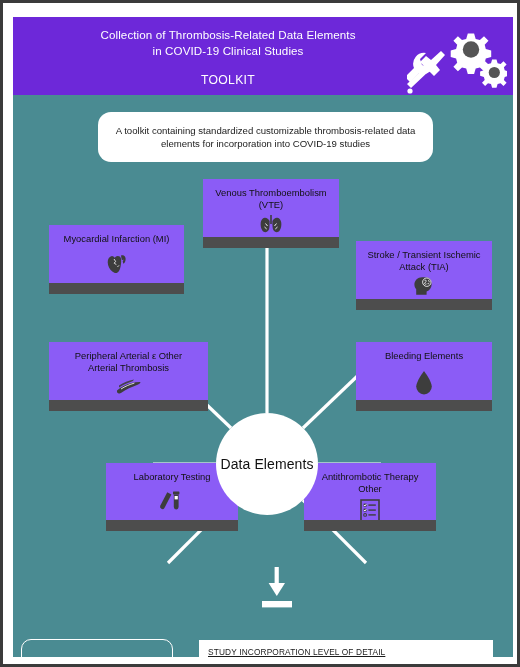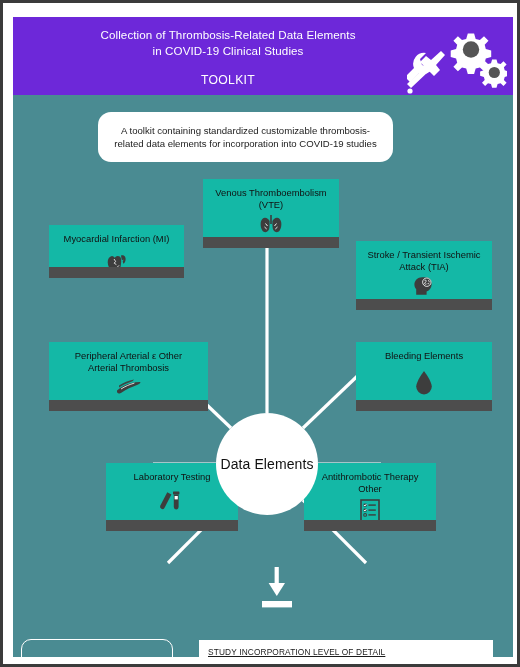--- a/index.html
+++ b/index.html
@@ -74,40 +74,40 @@
     left: 0;
     top: 0;
     width: 500px;
     height: 562px;
   }
   
   .intro {
     position: absolute;
     left: 85px;
     top: 17px;
-    width: 295px;
+    width: 335px;
     height: 50px;
     background: #ffffff;
     border-radius: 13px;
     box-sizing: border-box;
     display: flex;
     align-items: center;
     justify-content: center;
     padding: 0 12px;
   }
   .intro span {
     font-size: 9.6px;
     line-height: 13px;
     color: #1b1b1b;
     text-align: center;
   }
   
   .card {
     position: absolute;
-    background: #14b8a6;
+    background: #8b5cf6;
     box-sizing: border-box;
     overflow: hidden;
   }
   .card .card-body {
     position: absolute;
     left: 0;
     top: 0;
     right: 0;
     bottom: 11px;
     display: flex;
@@ -269,21 +269,21 @@
             <g stroke="#ffffff" stroke-width="0.9" fill="none">
               <path d="M7.5 9.5 l2 2.5 M6.5 13 l2.2 2"></path>
               <path d="M18.5 9.5 l-2 2.5 M19.5 13 l-2.2 2"></path>
             </g>
           </svg>
         </div>
       </div>
       <div class="card-foot"></div>
     </div>
 
-    <div class="card" style="left:36px; top:130px; width:135px; height:53px;">
+    <div class="card" style="left:36px; top:130px; width:135px; height:69px;">
       <div class="card-body">
         <div class="card-label">
           <div>Myocardial Infarction (MI)</div>
         </div>
         <div class="card-icon" style="margin-top:7px;">
           <svg width="24" height="24" viewBox="0 0 24 24">
             <g fill="#3d3d3d">
               <path d="M7 4 c-2.6 0.6 -4.4 3 -4.3 6.2 0.1 3.6 1.9 7 4.6 9.4 1.6 1.4 3.6 2 5.2 1 1.8 -1.1 2.6 -3.6 3.1 -6.1 0.6 -3 0.9 -6.2 0.2 -8.4 -0.5 -1.5 -1.7 -2.3 -3.1 -2.2 -1.3 0.1 -2.3 0.9 -3 1.9 -0.7 -1 -1.6 -1.6 -2.7 -1.8 z"></path>
               <path d="M16 3.4 c1.4 -0.6 3 -0.2 3.9 1.1 1 1.5 0.9 3.6 0.2 5.2 -0.4 0.9 -1 1.6 -1.8 2 l-0.6 -2.6 1.2 -1.4 -2 0.4 -0.6 -2.6 z"></path>
             </g>

